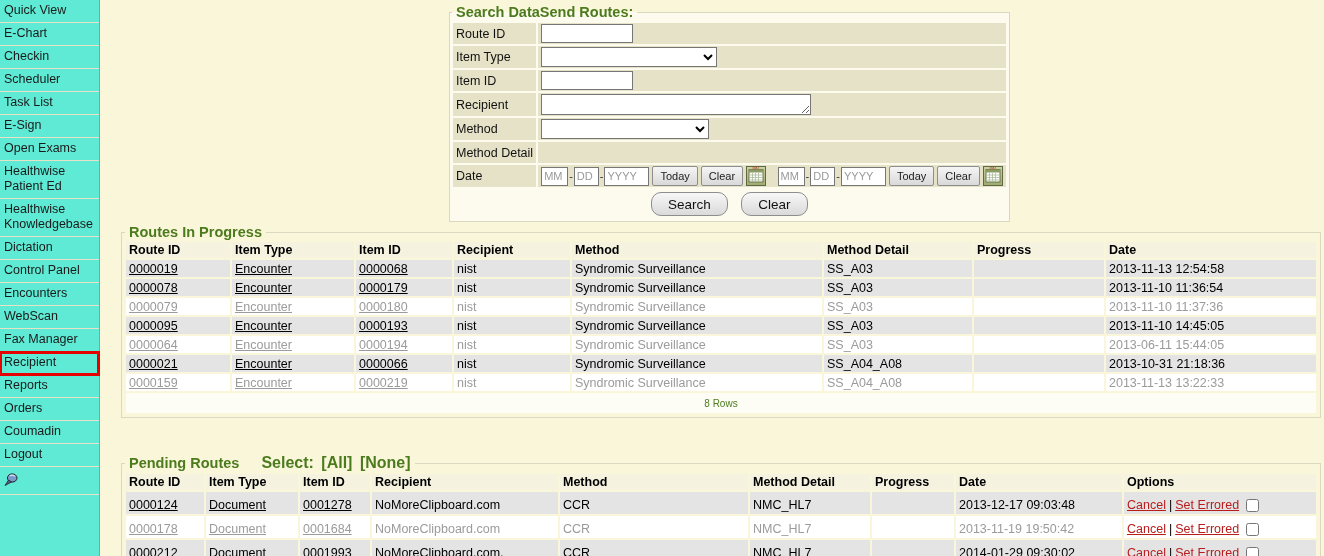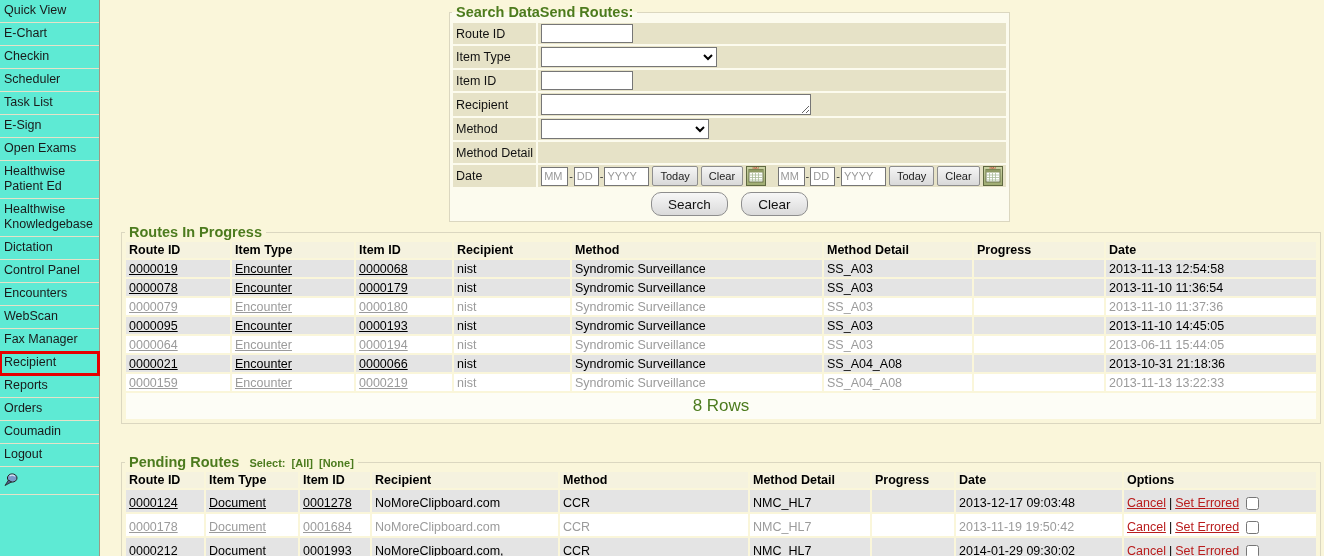--- a/index.html
+++ b/index.html
@@ -81,23 +81,23 @@
   .data-table td {
     font-size: 12.5px; padding: 1px 3px; white-space: nowrap; overflow: hidden; height: 17px;
   }
   .pending td { padding-top: 4px; padding-bottom: 0; height: 22px; }
   .row-odd td  { background: #E4E4E4; color: #000; }
   .row-even td { background: #FFFFFF; color: #9B9B9B; }
   a.cell-link { color: inherit; text-decoration: underline; cursor: pointer; }
   td.opts a { color: #b91c1c; text-decoration: underline; cursor: pointer; }
   td.opts .sep { color: #000; margin: 0 3px; }
   td.opts input { vertical-align: middle; margin-left: 7px; }
-  tr.summary td { background: #FDFDF6; color: #4C7B1E; font-size: 17px; text-align: center; padding: 3px; height: 20px; }
-
-  .legend-select { font-size: 11px; margin-left: 6px; }
+  tr.summary td { background: #FDFDF6; color: #4C7B1E; font-size: 10px; text-align: center; padding: 3px; height: 20px; }
+
+  .legend-select { font-size: 16px; margin-left: 18px; }
   .legend-select a { color: #4C7B1E; text-decoration: none; cursor: pointer; margin-left: 3px; }
 </style>
 </head>
 <body>
 
 <nav class="sidebar">
   <div id="sidebar-items">
       <div class="sb-item">Quick View</div>
       <div class="sb-item">E-Chart</div>
       <div class="sb-item">Checkin</div>

